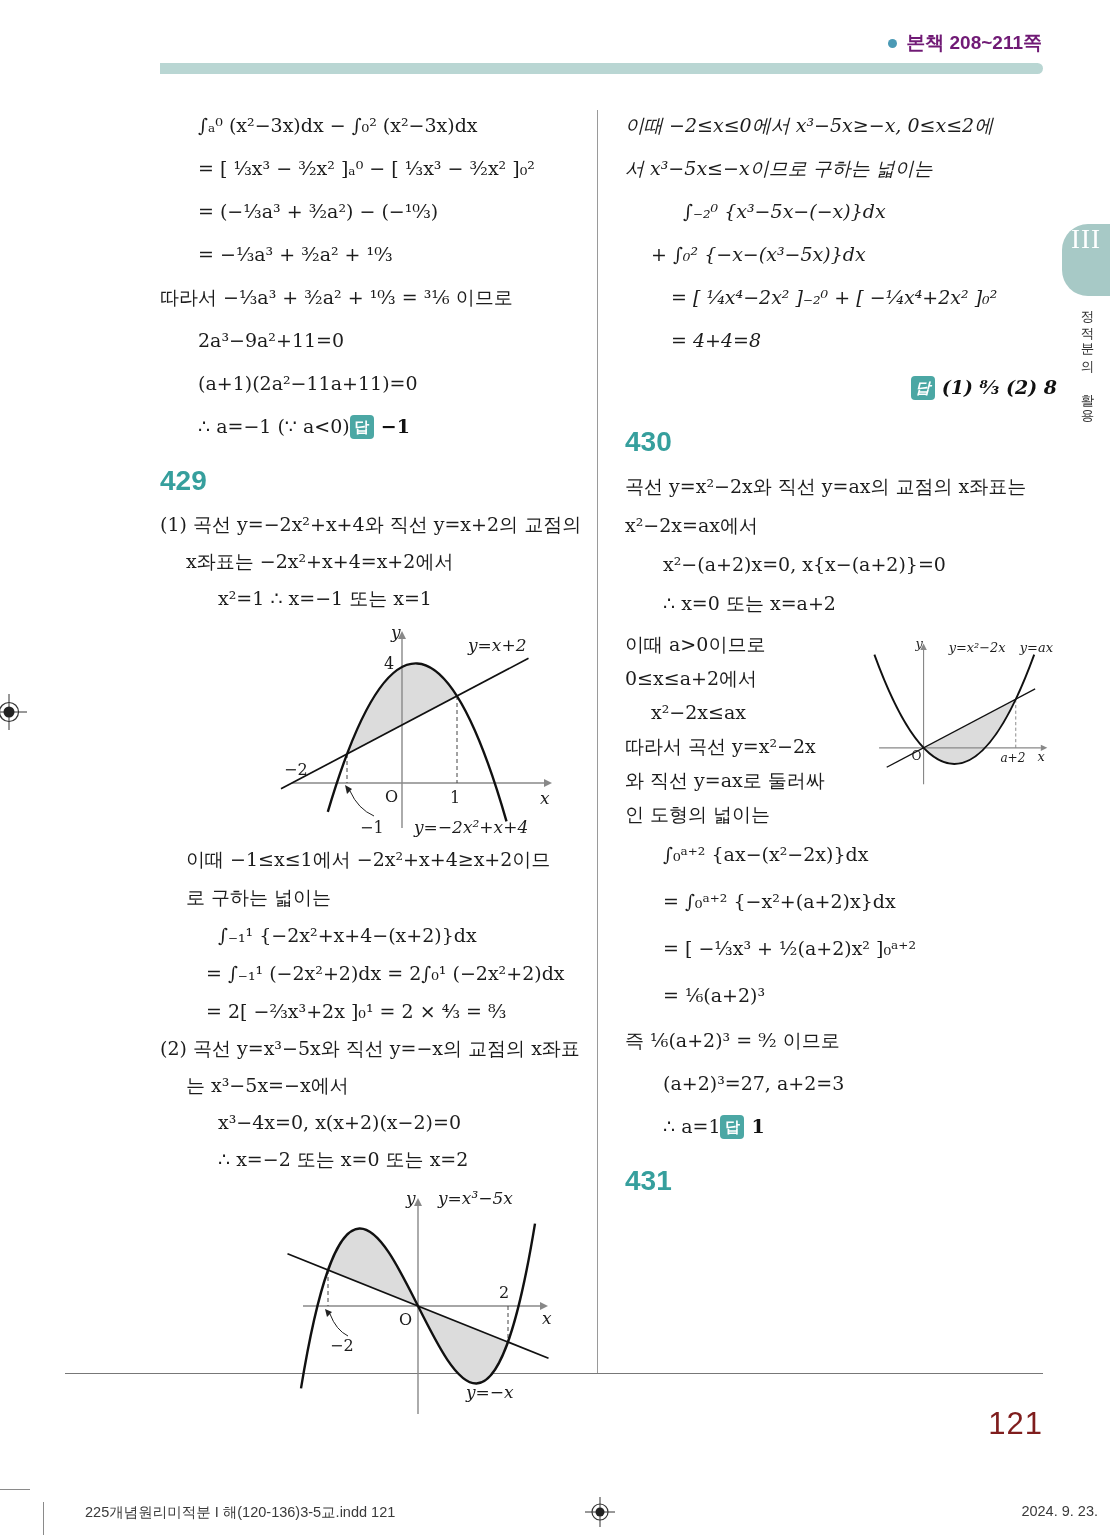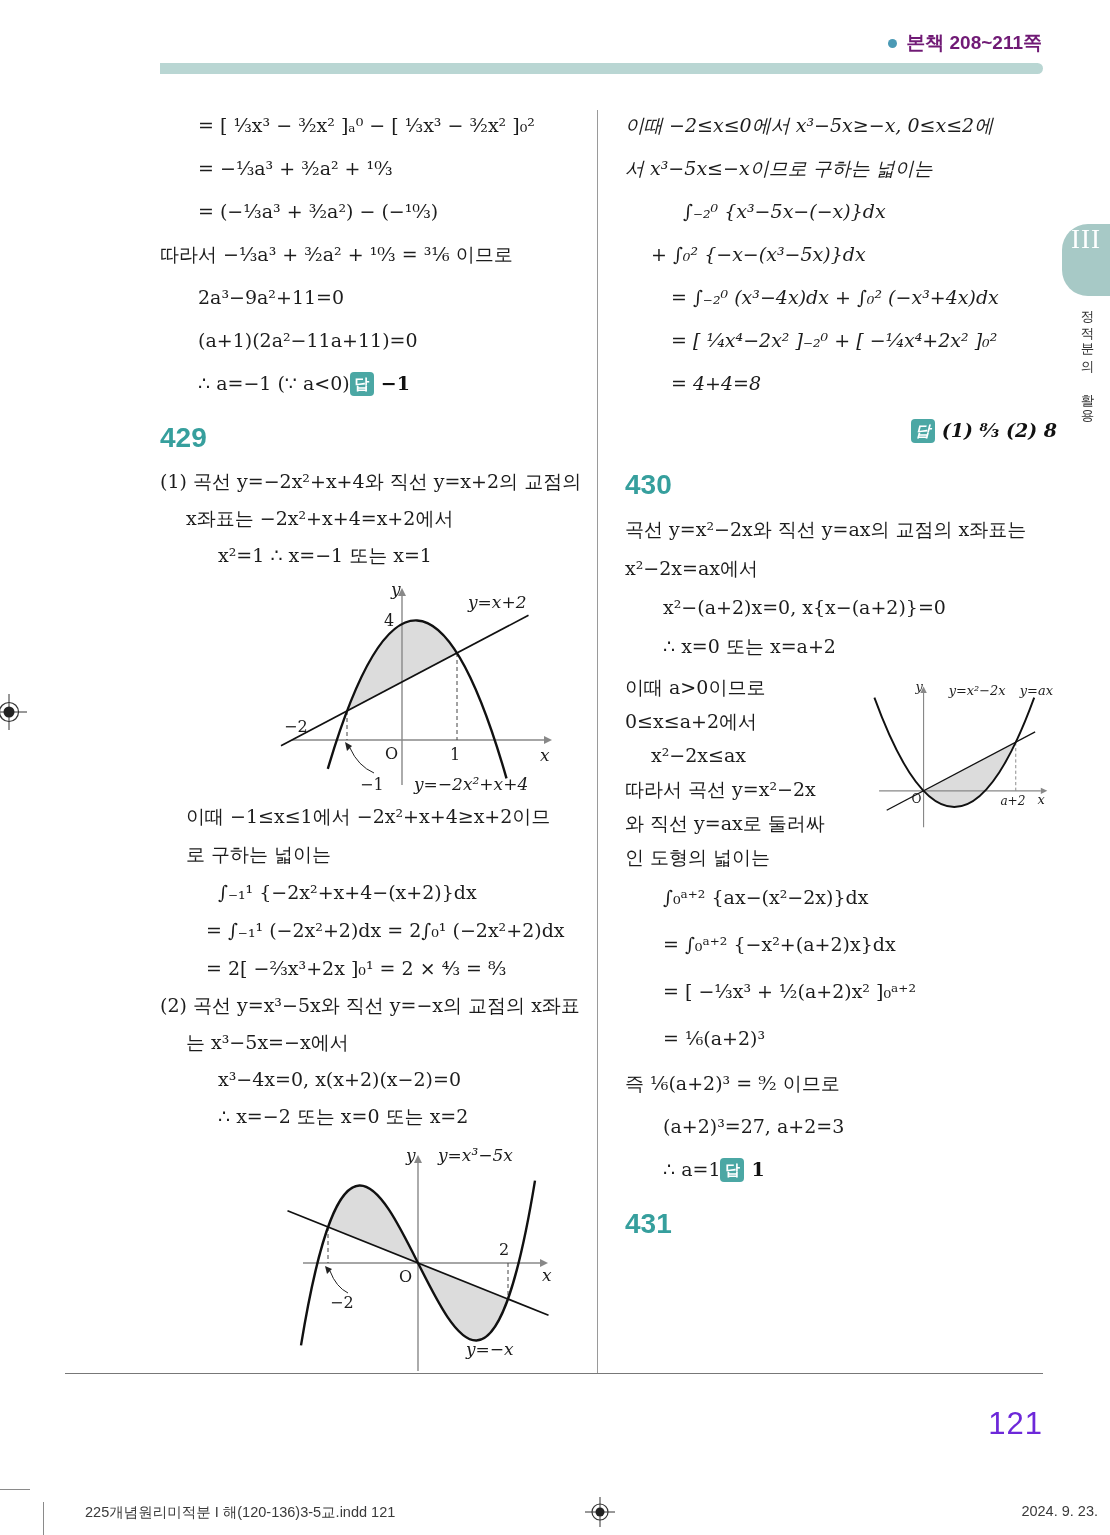--- a/index.html
+++ b/index.html
@@ -48,21 +48,21 @@
   .ans-right{justify-content:flex-end;margin-top:4px;}
   .graph{display:block;}
   .g1wrap{margin:6px 0 2px 112px;}
   .g2wrap{margin:8px 0 0 118px;}
   .row430{display:flex;align-items:flex-start;margin-top:4px;gap:28px;}
   .row430-text{flex:0 0 218px;}
   svg text{font-family:"DejaVu Serif","DejaVu Sans",serif;fill:#1c1c1c;}
   .it{font-style:italic;}
   
   .page-num{position:absolute;top:1406px;right:67px;font-family:"Liberation Sans","DejaVu Sans",sans-serif;
-            font-size:31px;color:#6d28d9;letter-spacing:1px;}
+            font-size:31px;color:#7f1d1d;letter-spacing:1px;}
   .foot-left{position:absolute;left:85px;top:1503px;font-family:"Liberation Sans","DejaVu Sans",sans-serif;
             font-size:14.5px;color:#3a3a3a;}
   .foot-right{position:absolute;right:12px;top:1503px;font-family:"Liberation Sans","DejaVu Sans",sans-serif;
             font-size:14.5px;color:#3a3a3a;}
 </style>
 </head>
 <body>
 
 <div class="page">
 
@@ -90,23 +90,24 @@
     <circle cx="16" cy="16" r="4.5" fill="#222"></circle>
   </svg>
   <div class="crop-h"></div>
   <div class="crop-v"></div>
   <div class="divider"></div>
   <div class="bottom-rule"></div>
 
   <div class="col-left">
 
     <div class="blk0">
+      <div class="ln i3">∫ₐ⁰ (x²−3x)dx − ∫₀² (x²−3x)dx</div>
       <div class="ln i3">= [ ¹⁄₃x³ − ³⁄₂x² ]ₐ⁰ − [ ¹⁄₃x³ − ³⁄₂x² ]₀²</div>
+      <div class="ln i3">= (−¹⁄₃a³ + ³⁄₂a²) − (−¹⁰⁄₃)</div>
       <div class="ln i3">= −¹⁄₃a³ + ³⁄₂a² + ¹⁰⁄₃</div>
-      <div class="ln i3">= (−¹⁄₃a³ + ³⁄₂a²) − (−¹⁰⁄₃)</div>
       <div class="ln i0">따라서 −¹⁄₃a³ + ³⁄₂a² + ¹⁰⁄₃ = ³¹⁄₆ 이므로</div>
       <div class="ln i3">2a³−9a²+11=0</div>
       <div class="ln i3">(a+1)(2a²−11a+11)=0</div>
       <div class="ln i3 flexrow">
         <span>∴ a=−1 (∵ a&lt;0)</span>
         <span class="ans">
           <span class="ans-badge">답</span>
           <span>−1</span>
         </span>
       </div>
@@ -186,21 +187,20 @@
 
   </div>
 
   <div class="col-right">
 
     <div class="cont429">
       <div class="ln i0">이때 −2≤x≤0에서 x³−5x≥−x, 0≤x≤2에</div>
       <div class="ln i0">서 x³−5x≤−x이므로 구하는 넓이는</div>
       <div class="ln i2">∫₋₂⁰ {x³−5x−(−x)}dx</div>
       <div class="ln i1">+ ∫₀² {−x−(x³−5x)}dx</div>
-      <div class="ln i2m">= ∫₋₂⁰ (x³−4x)dx + ∫₀² (−x³+4x)dx</div>
       <div class="ln i2m">= [ ¹⁄₄x⁴−2x² ]₋₂⁰ + [ −¹⁄₄x⁴+2x² ]₀²</div>
       <div class="ln i2m">= 4+4=8</div>
       <div class="ln flexrow ans-right">
         <span class="ans">
           <span class="ans-badge">답</span>
           <span>(1) ⁸⁄₃   (2) 8</span>
         </span>
       </div>
     </div>
 

